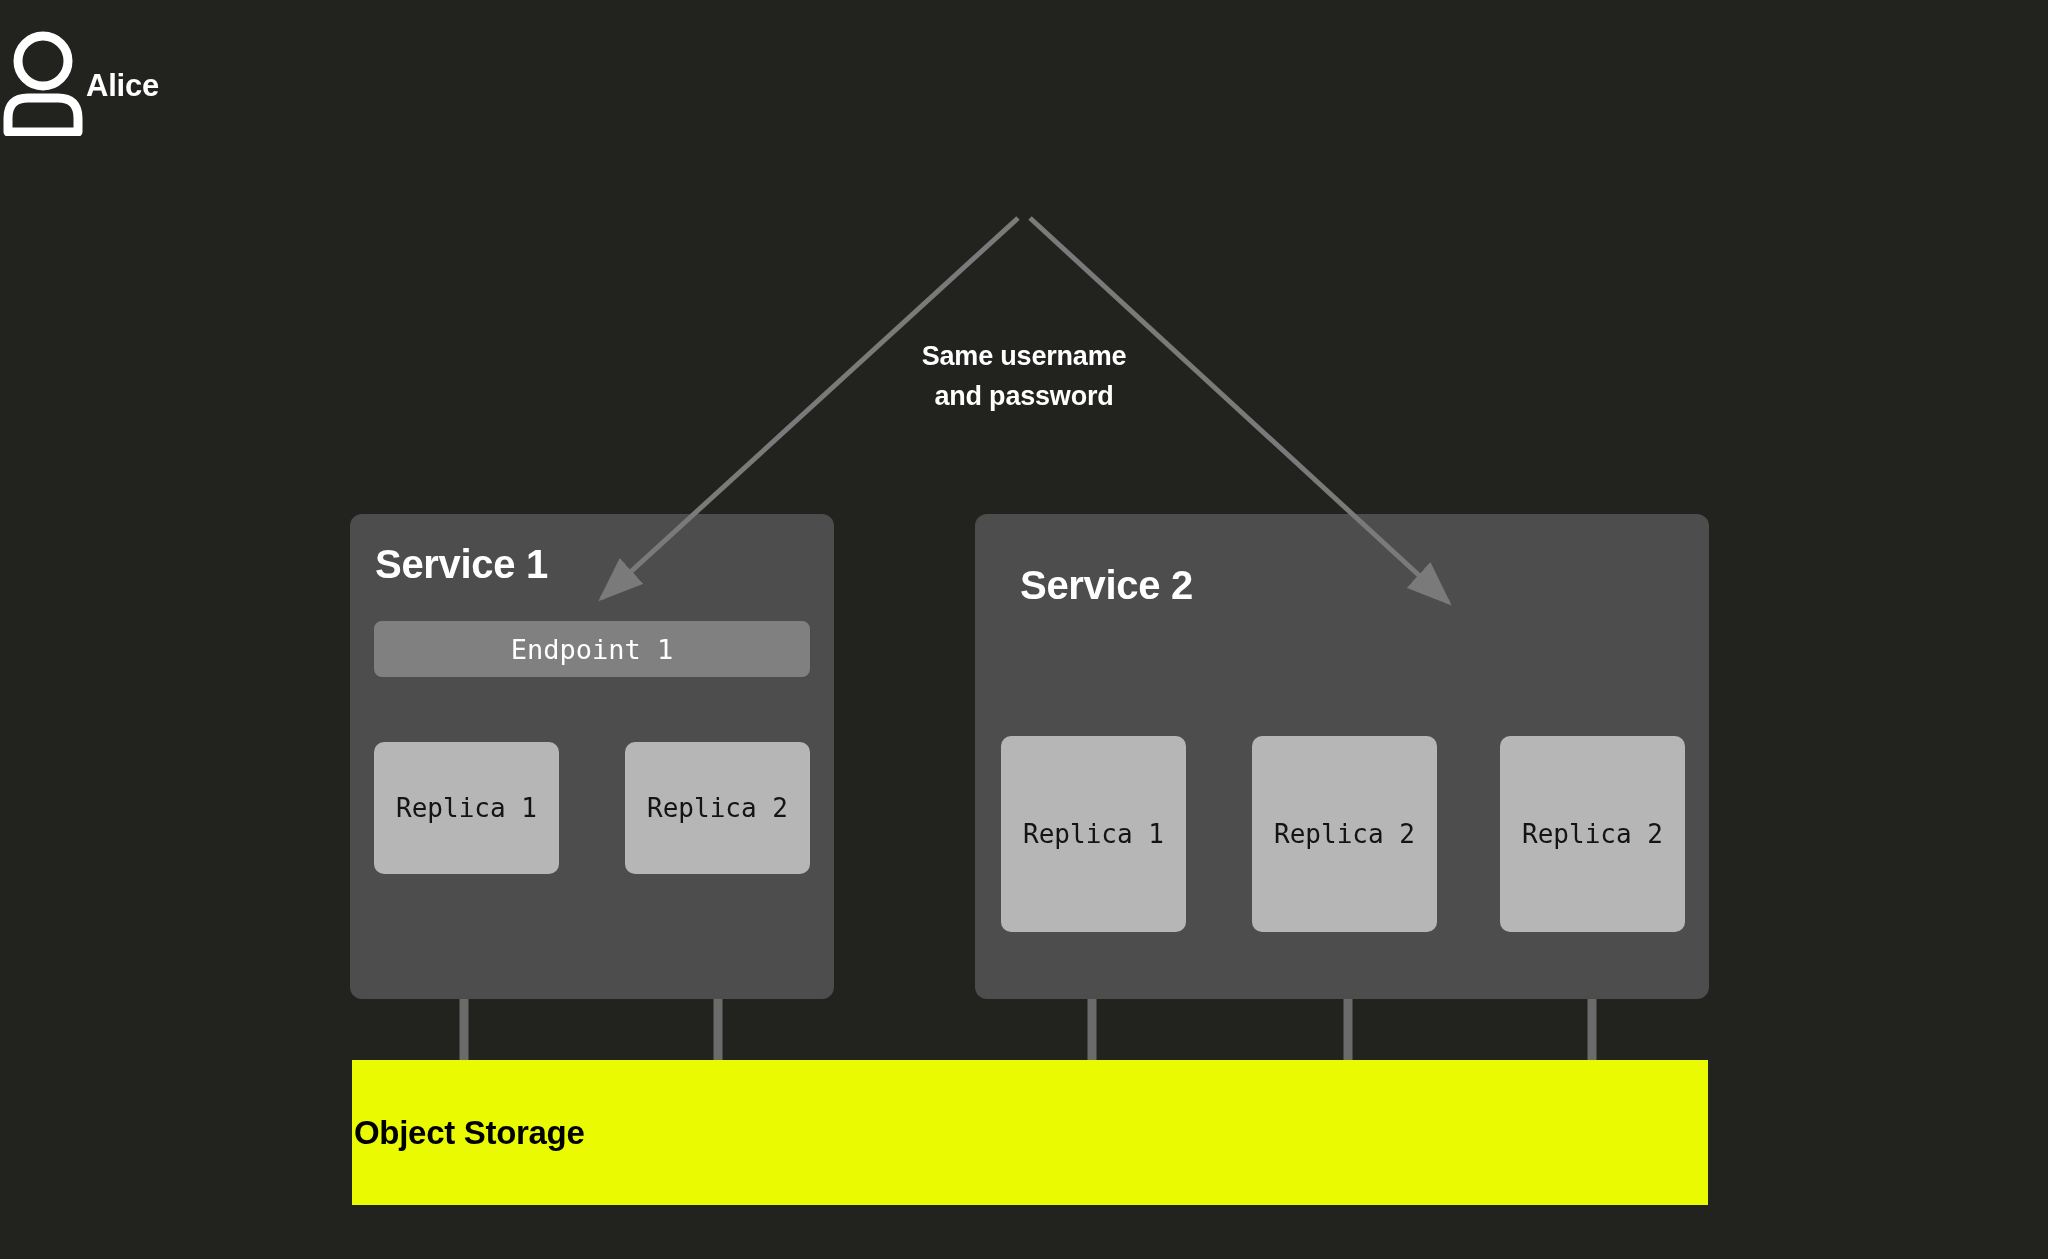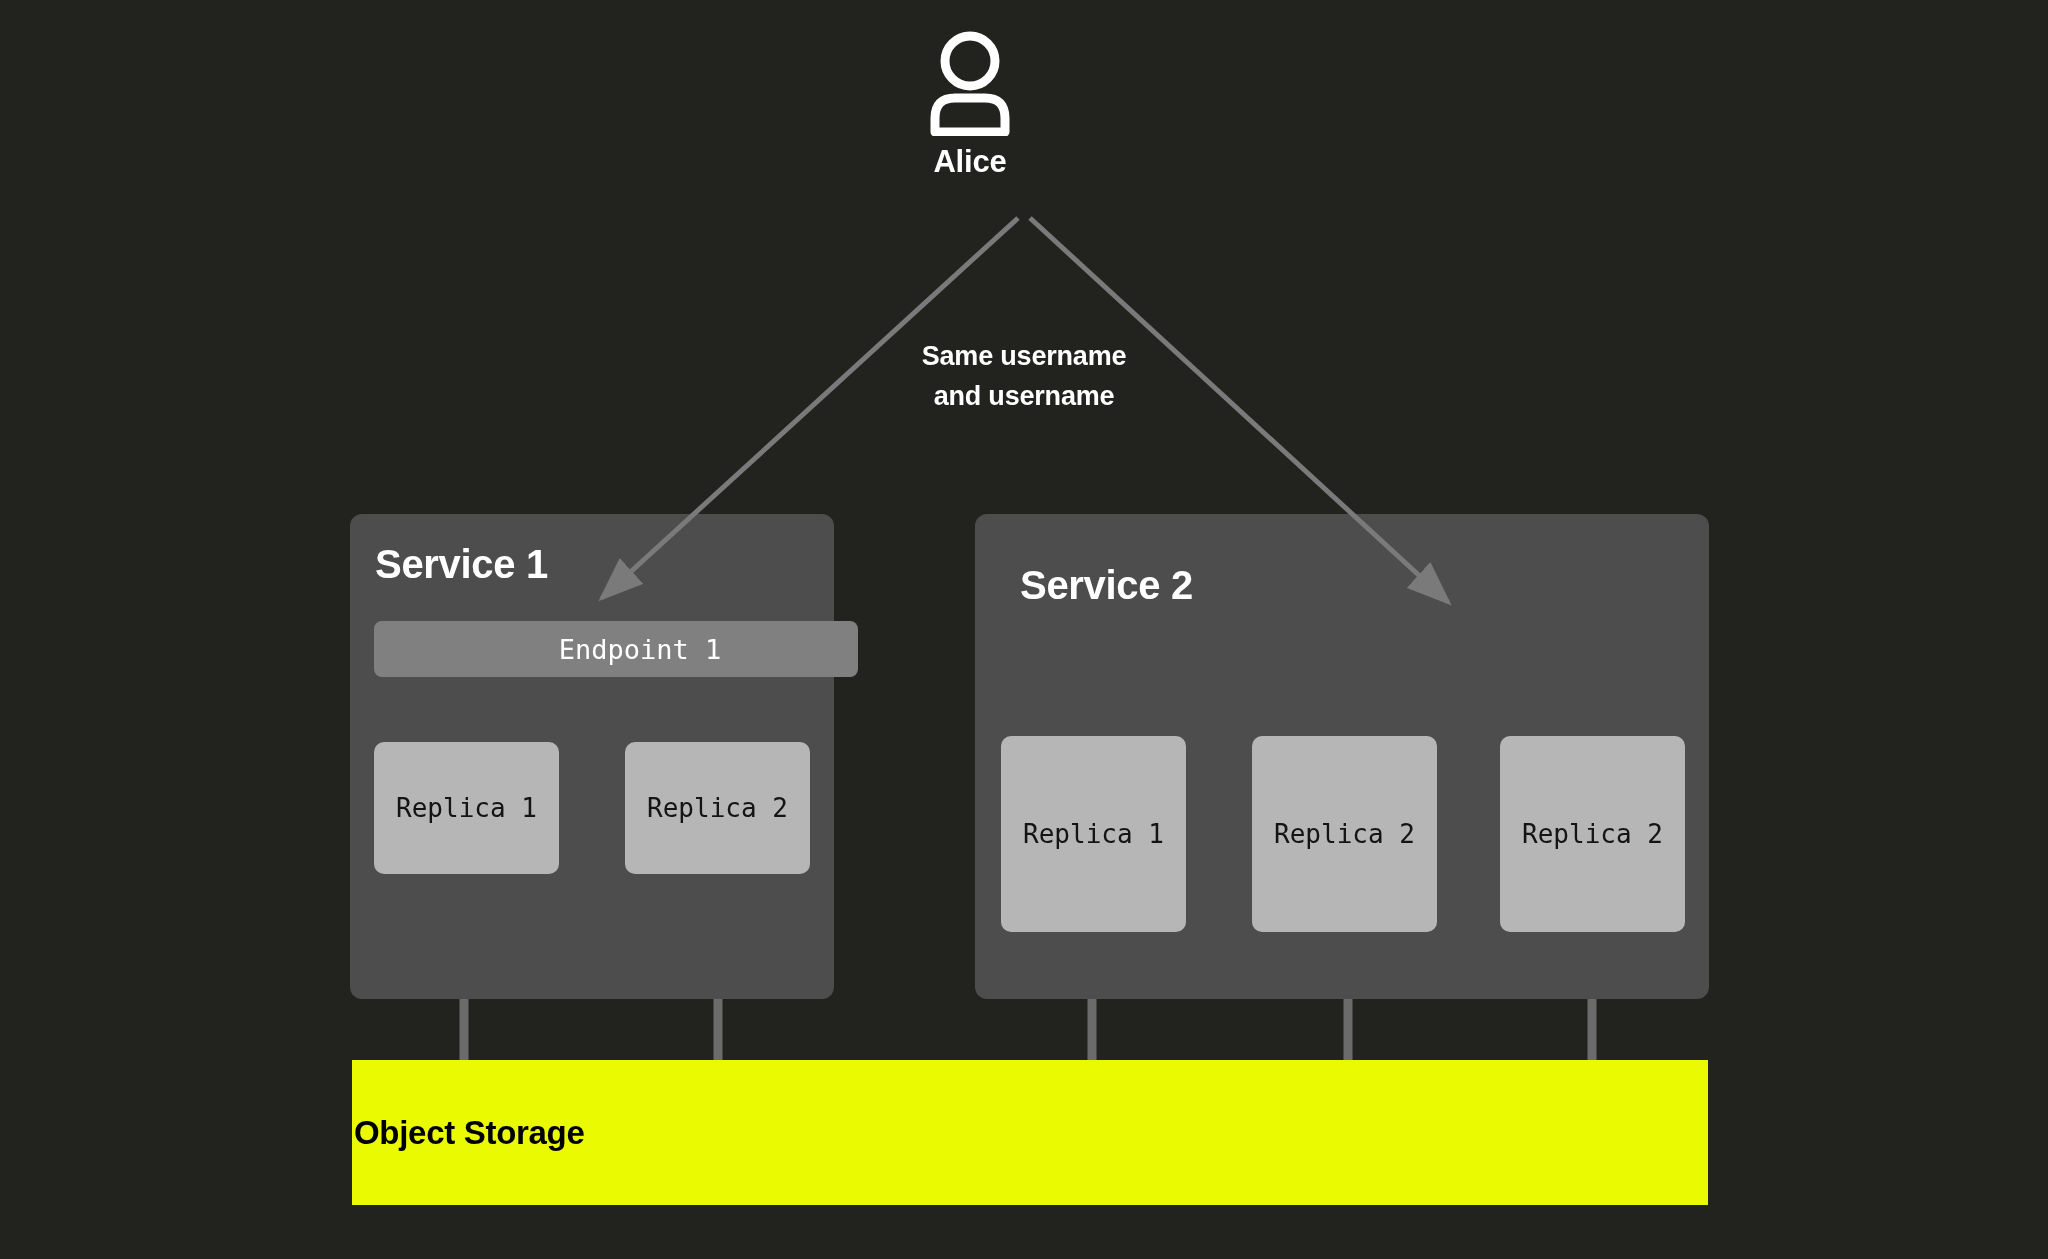--- a/index.html
+++ b/index.html
@@ -26,24 +26,23 @@
   #wire-layer { z-index: 1; }
   #arrow-layer { z-index: 6; }
 
   
   .actor {
     position: absolute;
     left: 0;
     top: 28px;
     width: 1868px;
     display: flex;
-    flex-direction: column;
+    flex-direction: row;
     align-items: center;
     z-index: 5;
-    margin-left: 36px;
   }
   .actor-label {
     margin-top: 8px;
     color: #ffffff;
     font-size: 31px;
     font-weight: bold;
     letter-spacing: -0.2px;
   }
 
   
@@ -86,21 +85,21 @@
     background: #808080;
     border-radius: 8px;
     display: flex;
     align-items: center;
     justify-content: center;
     color: #ffffff;
     font-family: "DejaVu Sans Mono", monospace;
     font-size: 27px;
     z-index: 3;
   }
-  #service-1 .endpoint-bar { left: 24px; top: 107px; width: 436px; height: 56px; padding-left: 48px; }
+  #service-1 .endpoint-bar { left: 24px; top: 107px; width: 436px; height: 56px; }
   #service-2 .endpoint-bar { left: 27px; top: 103px; width: 680px; height: 56px; }
 
   .replica-box {
     position: absolute;
     background: #b6b6b6;
     border-radius: 10px;
     display: flex;
     align-items: center;
     justify-content: center;
     color: #141414;
@@ -159,21 +158,21 @@
   <div class="actor">
     <svg width="86" height="108" viewBox="0 0 86 108">
       <circle cx="43" cy="33" r="25" fill="none" stroke="#ffffff" stroke-width="9"></circle>
       <path d="M8 104 L8 90 Q8 70 28 70 L58 70 Q78 70 78 90 L78 104 Z" fill="none" stroke="#ffffff" stroke-width="9" stroke-linejoin="round"></path>
     </svg>
     <div class="actor-label">Alice</div>
   </div>
 
   <div class="annotation">
     <div>Same username</div>
-    <div>and username</div>
+    <div>and password</div>
   </div>
 
   <div class="service-panel" id="service-1">
     <div class="service-title">Service 1</div>
     <div class="endpoint-bar">Endpoint 1</div>
     <div class="replica-box r0">Replica 1</div>
     <div class="replica-box r1">Replica 2</div>
   </div>
 
   <div class="service-panel" id="service-2">

